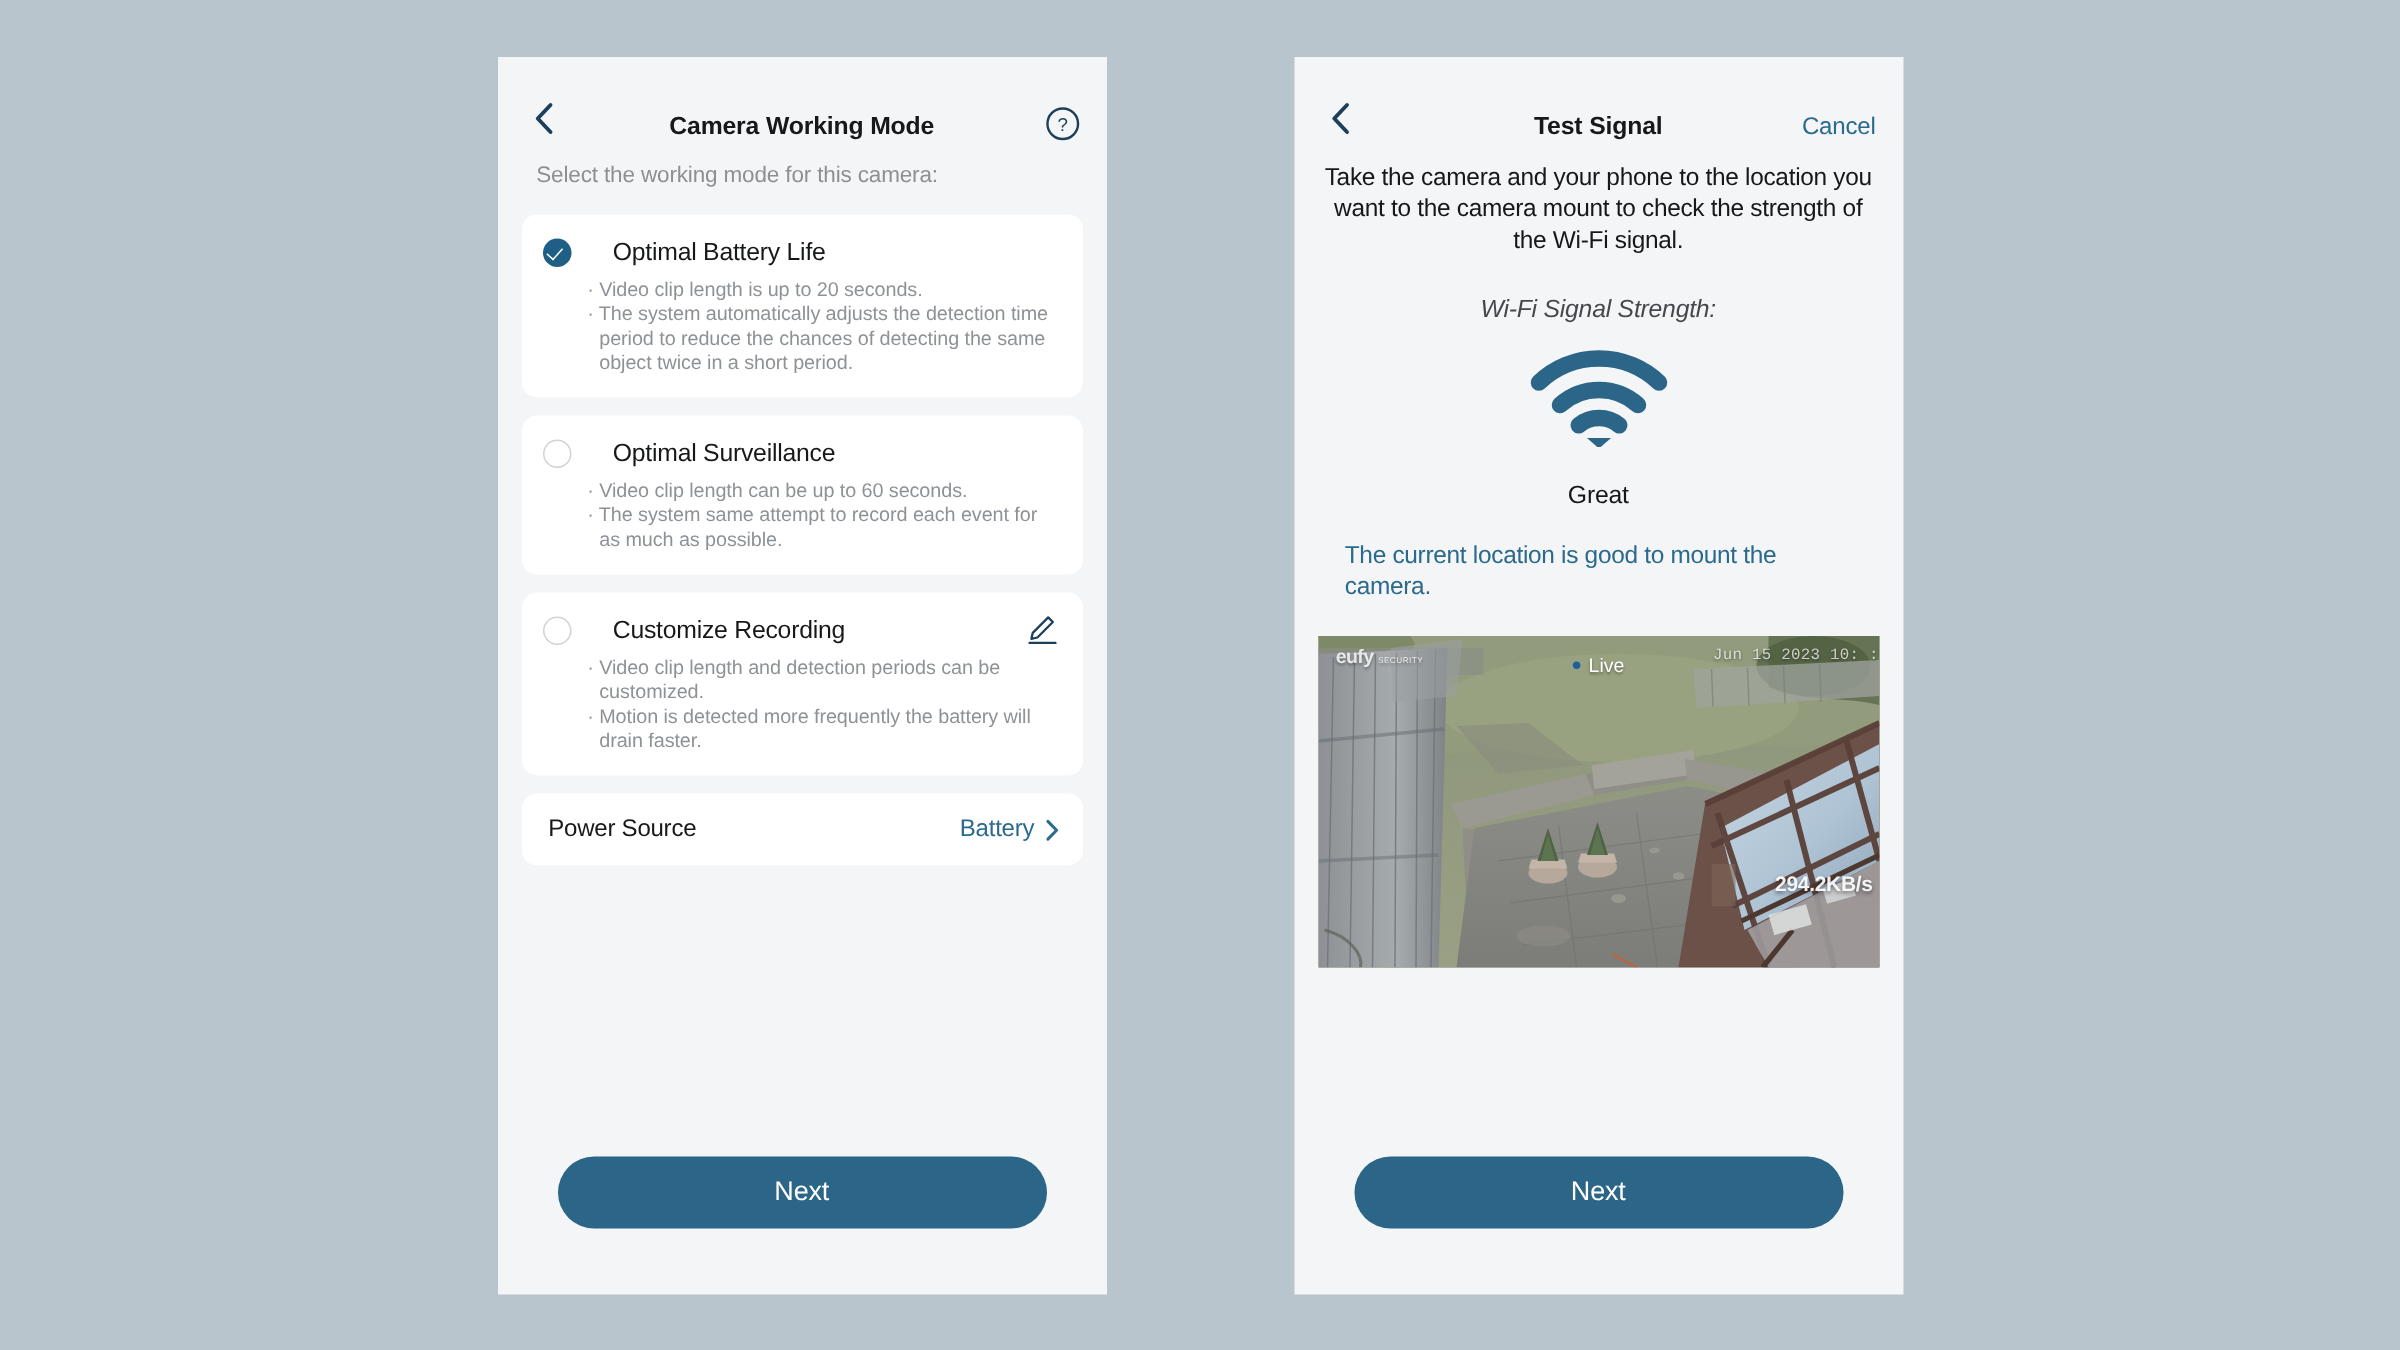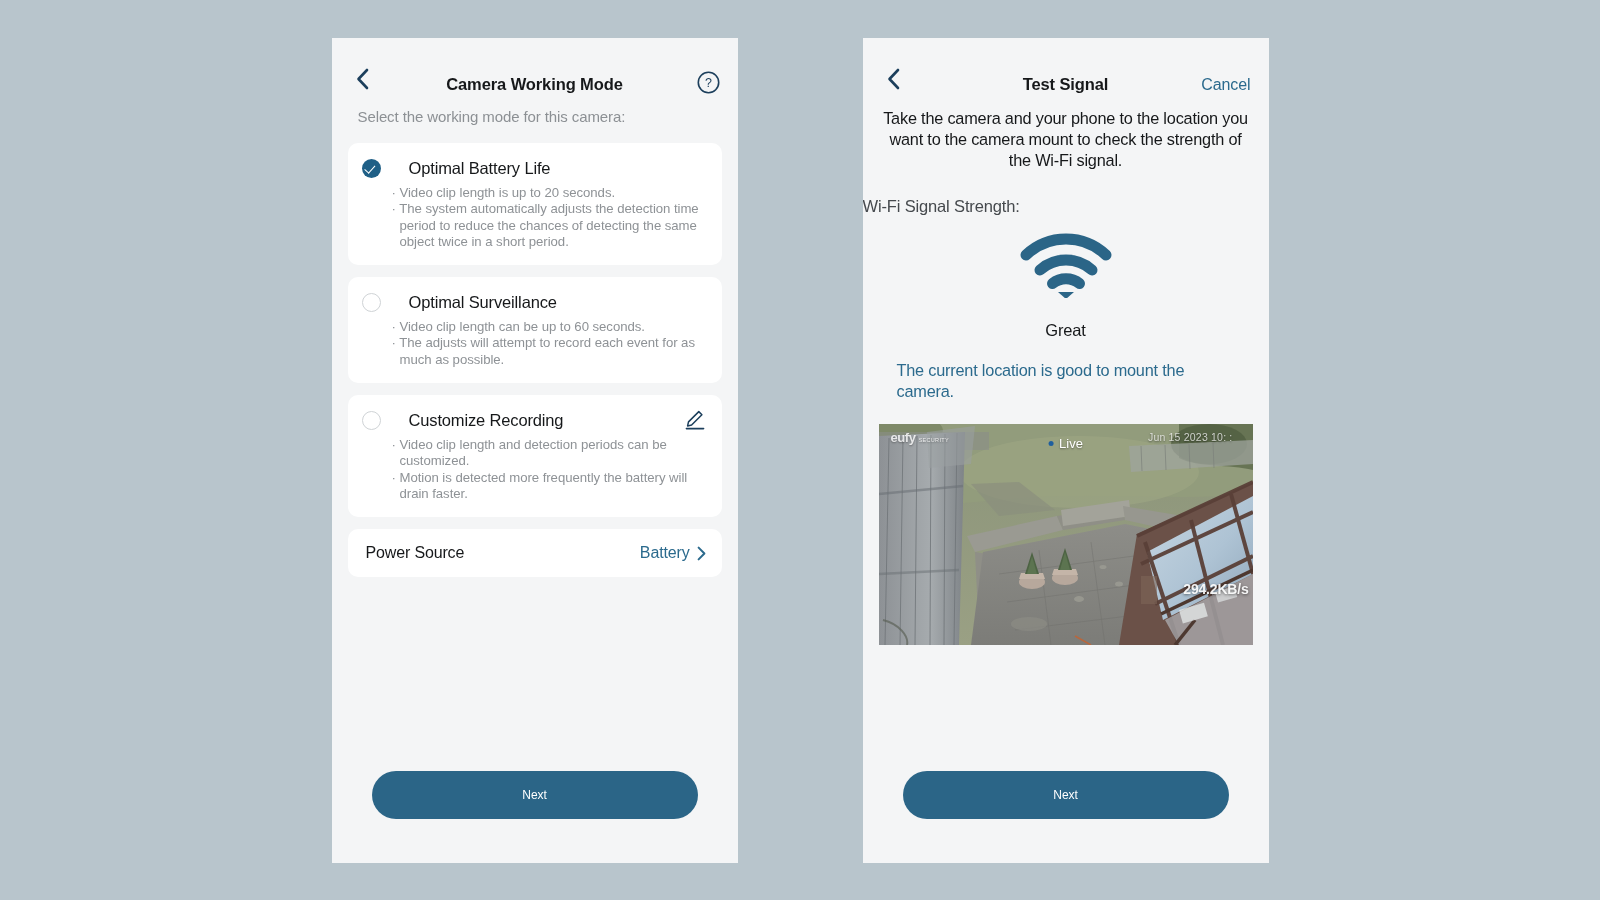--- a/index.html
+++ b/index.html
@@ -184,42 +184,43 @@
   .spacer { flex: 1 1 auto; }
   .btn-wrap {
     padding: 0 40px 44px 40px;
   }
   .btn-next {
     width: 100%;
     height: 48px;
     border-radius: 26px;
     background: #2b6587;
     color: #ffffff;
-    font-size: 12px;
+    font-size: 18px;
     font-family: "Liberation Sans", sans-serif;
     border: none;
     cursor: pointer;
     letter-spacing: -0.1px;
   }
 
   
   .intro {
     font-size: 16.3px;
     line-height: 21px;
     color: #16181a;
     text-align: center;
     padding: 14px 20px 0 20px;
     letter-spacing: -0.2px;
   }
   .strength-label {
     margin-top: 26px;
-    text-align: left;
+    text-align: center;
     font-size: 16.5px;
     color: #45494d;
     letter-spacing: -0.15px;
+    font-style: italic;
   }
   .wifi-wrap {
     display: flex;
     justify-content: center;
     margin-top: 16px;
   }
   .strength-value {
     margin-top: 23px;
     text-align: center;
     font-size: 16.5px;
@@ -275,24 +276,24 @@
     font-size: 13px;
     text-shadow: 0 1px 2px rgba(0,0,0,0.4);
   }
   .ov-live .dot {
     width: 5px; height: 5px;
     border-radius: 50%;
     background: #1f5f9e;
   }
   .ov-time {
     position: absolute;
-    right: 20px; top: 7px;
+    right: 0; top: 7px;
     color: rgba(255,255,255,0.72);
     font-size: 10.5px;
-    font-family: Liberation Sans, sans-serif;
+    font-family: Liberation Mono, monospace;
     letter-spacing: 0.2px;
     text-shadow: 0 1px 2px rgba(0,0,0,0.45);
   }
   .ov-rate {
     position: absolute;
     right: 4px;
     bottom: 48px;
     color: rgba(255,255,255,0.92);
     font-size: 14px;
     font-weight: bold;
@@ -337,21 +338,21 @@
         </div>
       </div>
 
       <div class="card">
         <div class="card-head">
           <div class="radio"></div>
           <div class="card-title">Optimal Surveillance</div>
         </div>
         <div class="bullets">
           <div class="bullet">· Video clip length can be up to 60 seconds.</div>
-          <div class="bullet">· The adjusts will attempt to record each event for as much as possible.</div>
+          <div class="bullet">· The system same attempt to record each event for as much as possible.</div>
         </div>
       </div>
 
       <div class="card">
         <div class="card-head">
           <div class="radio"></div>
           <div class="card-title">Customize Recording</div>
         </div>
         <svg class="edit-icon" width="22" height="22" viewBox="0 0 22 22">
           <path d="M14.8 2.6 L17.9 5.7 L7.6 16.0 L3.6 16.9 L4.5 12.9 Z" fill="none" stroke="#1c3f5c" stroke-width="1.5" stroke-linejoin="round"></path>

